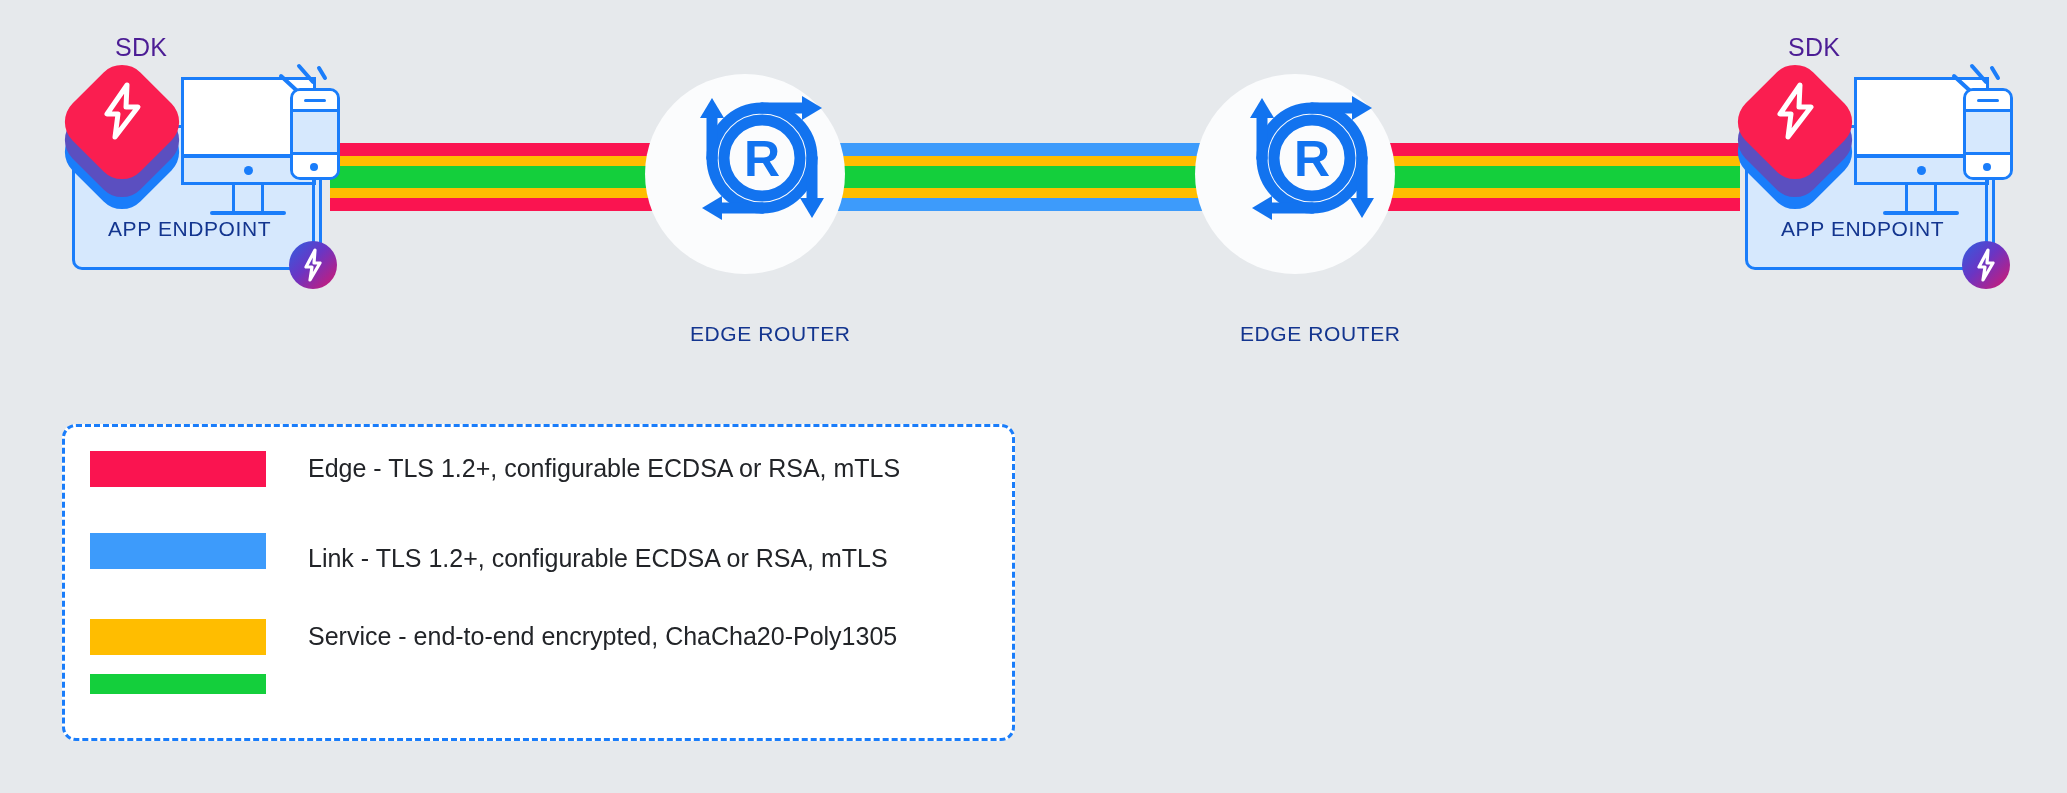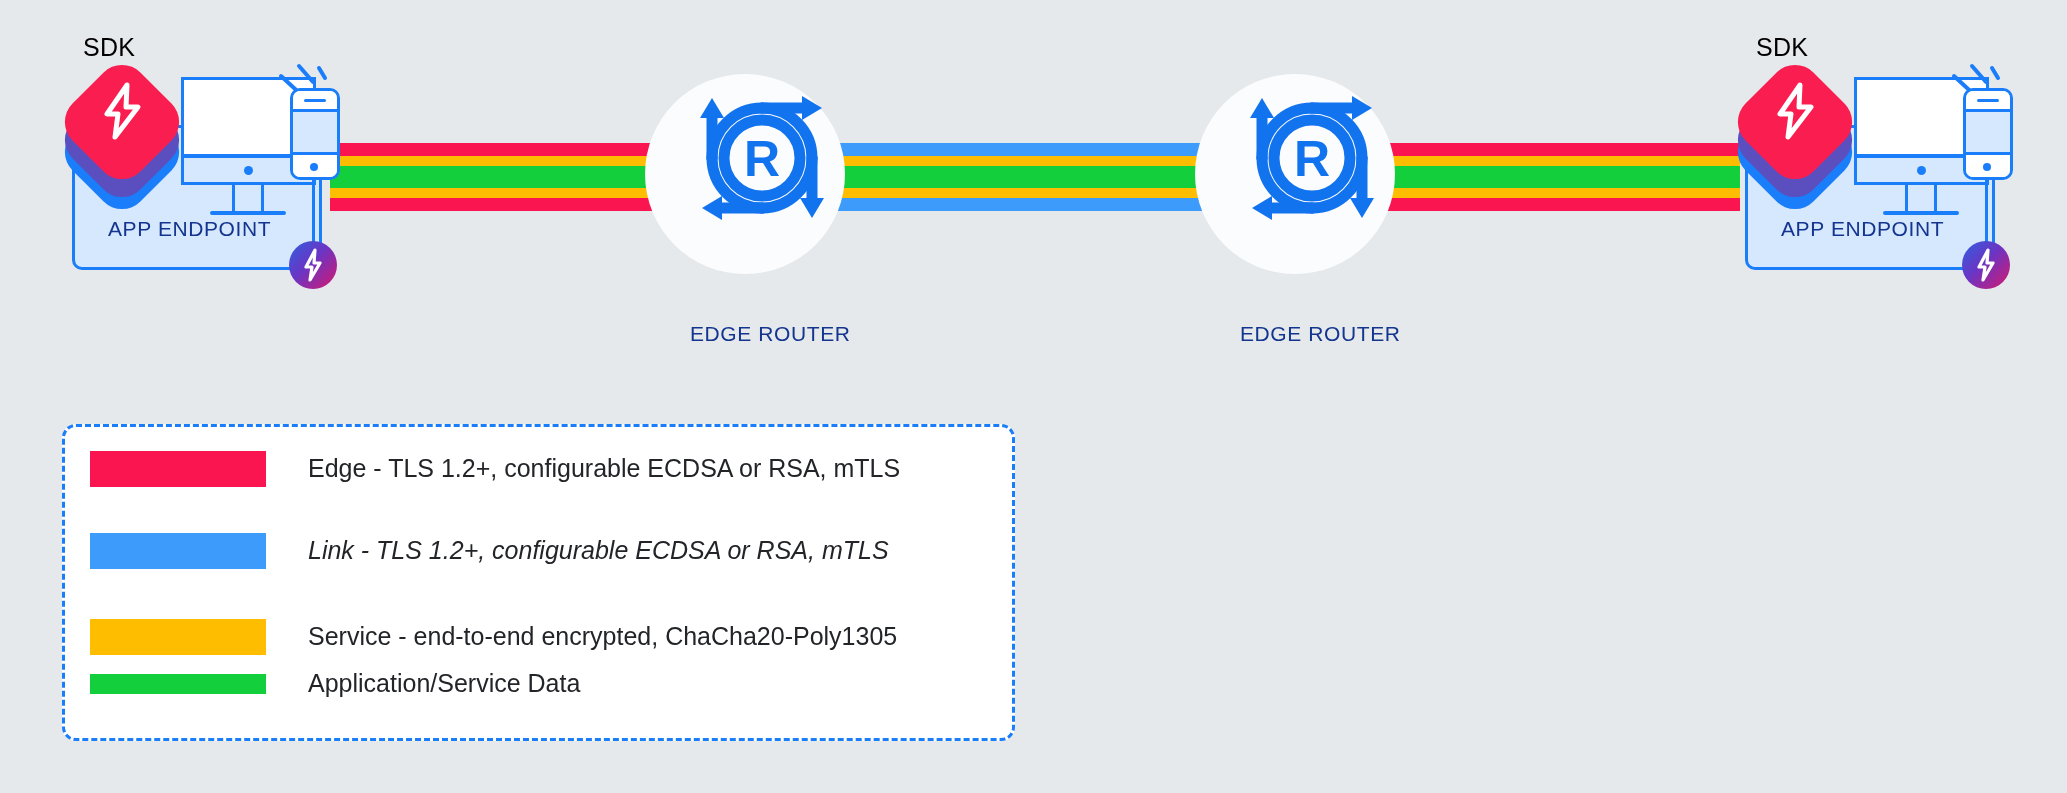--- a/index.html
+++ b/index.html
@@ -24,24 +24,25 @@
   }
   .endpoint-label {
     position: absolute;
     color: #13358f;
     font-size: 21px;
     letter-spacing: .6px;
     white-space: nowrap;
   }
   .sdk-label {
     position: absolute;
-    color: #000000;
+    color: #4c1d95;
     font-size: 25px;
     letter-spacing: .3px;
     white-space: nowrap;
+    margin-left: 32px;
   }
 
   
   .sdk-stack { position: absolute; width: 118px; height: 112px; }
   .sdk-tile {
     position: absolute; left: 0; width: 96px; height: 96px;
     border-radius: 26px;
     transform: rotate(45deg);
     transform-origin: 50% 50%;
   }
@@ -275,25 +276,24 @@
   </div>
   <div class="sdk-label" style="left:1756px; top:33px;">SDK</div>
 
   <div class="legend">
     <div class="legend-row" style="top:24px; height:38px;">
       <div class="legend-swatch" style="top:0; width:176px; height:36px; background:#fa1450;"></div>
       <div class="legend-text" style="top:3px;">Edge - TLS 1.2+, configurable ECDSA or RSA, mTLS</div>
     </div>
     <div class="legend-row" style="top:106px; height:38px;">
       <div class="legend-swatch" style="top:0; width:176px; height:36px; background:#3d9bfb;"></div>
-      <div class="legend-text" style="top:3px;font-style:italic;">Link - TLS 1.2+, configurable ECDSA or RSA, mTLS</div>
+      <div class="legend-text" style="top:11px;">Link - TLS 1.2+, configurable ECDSA or RSA, mTLS</div>
     </div>
     <div class="legend-row" style="top:192px; height:38px;">
       <div class="legend-swatch" style="top:0; width:176px; height:36px; background:#ffbd00;"></div>
       <div class="legend-text" style="top:3px;">Service - end-to-end encrypted, ChaCha20-Poly1305</div>
     </div>
     <div class="legend-row" style="top:247px; height:24px;">
       <div class="legend-swatch" style="top:0; width:176px; height:20px; background:#14cf3c;"></div>
-      <div class="legend-text" style="top:-5px;">Application/Service Data</div>
     </div>
   </div>
 
 </div>
 
 </body></html>

